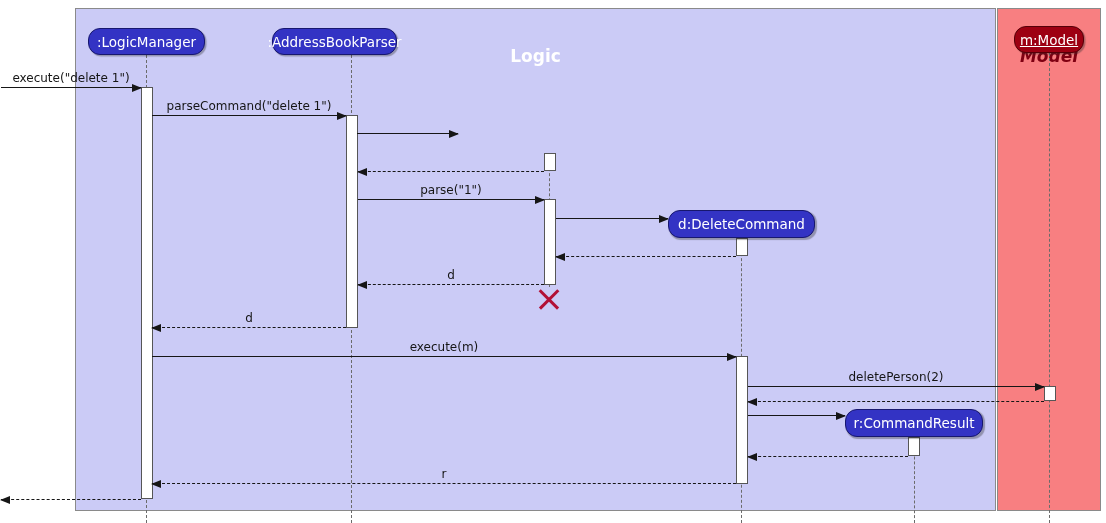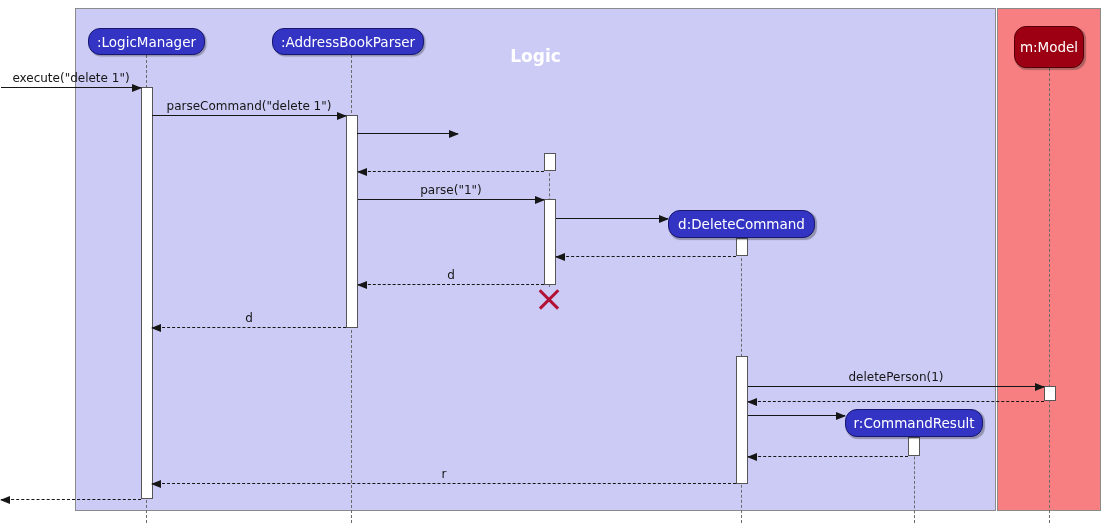--- a/index.html
+++ b/index.html
@@ -132,23 +132,28 @@
     <div class="line dash"></div>
     <div class="ah l"></div>
   </div>
 
   <div class="msg" style="left:152px;top:311px;width:194px;">
     <span class="lbl">d</span>
     <div class="line dash"></div>
     <div class="ah l"></div>
   </div>
 
+  <div class="msg" style="left:152px;top:340px;width:584px;">
+    <span class="lbl">execute(m)</span>
+    <div class="line"></div>
+    <div class="ah r"></div>
+  </div>
 
   <div class="msg" style="left:748px;top:370px;width:296px;">
-    <span class="lbl">deletePerson(1)</span>
+    <span class="lbl">deletePerson(2)</span>
     <div class="line"></div>
     <div class="ah r"></div>
   </div>
 
   <div class="msg bare" style="left:748px;top:393px;width:296px;">
     <div class="line dash"></div>
     <div class="ah l"></div>
   </div>
 
   <div class="msg bare" style="left:748px;top:407px;width:97px;">
@@ -168,28 +173,28 @@
   </div>
 
   <div class="msg bare" style="left:1px;top:491px;width:140px;">
     <div class="line dash"></div>
     <div class="ah l"></div>
   </div>
 
   <div class="pbox" style="left:88px;top:28px;width:117px;height:27px;">
     <span>:LogicManager</span>
   </div>
-  <div class="pbox" style="left:272px;top:28px;width:152px;height:27px;">
+  <div class="pbox" style="left:272px;top:28px;width:125px;height:27px;">
     <span>:AddressBookParser</span>
   </div>
   <div class="pbox" style="left:668px;top:210px;width:147px;height:28px;">
     <span>d:DeleteCommand</span>
   </div>
   <div class="pbox" style="left:845px;top:409px;width:138px;height:28px;text-align:right;">
     <span>r:CommandResult</span>
   </div>
-  <div class="pbox model" style="left:1014px;top:26px;width:70px;height:42px;">
+  <div class="pbox model" style="left:1014px;top:26px;width:70px;height:27px;text-decoration:underline;">
     <span>m:Model</span>
   </div>
 
   <div class="destroy" style="left:537px;top:287px;"></div>
 
 </div>
 
 </body></html>

